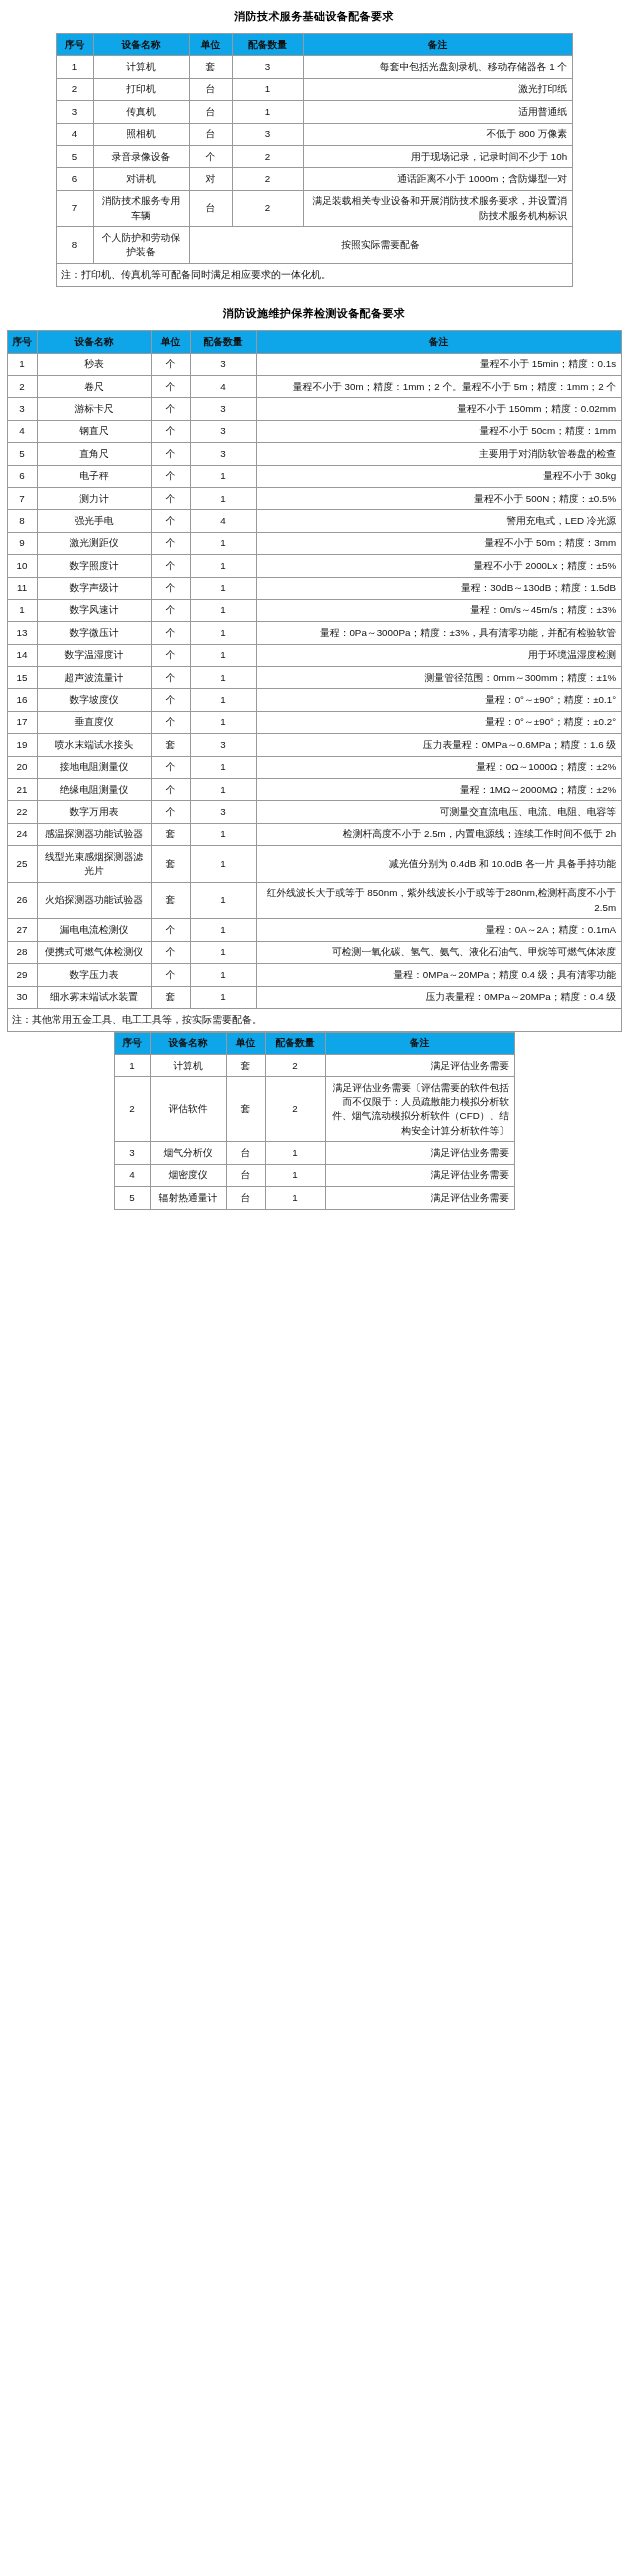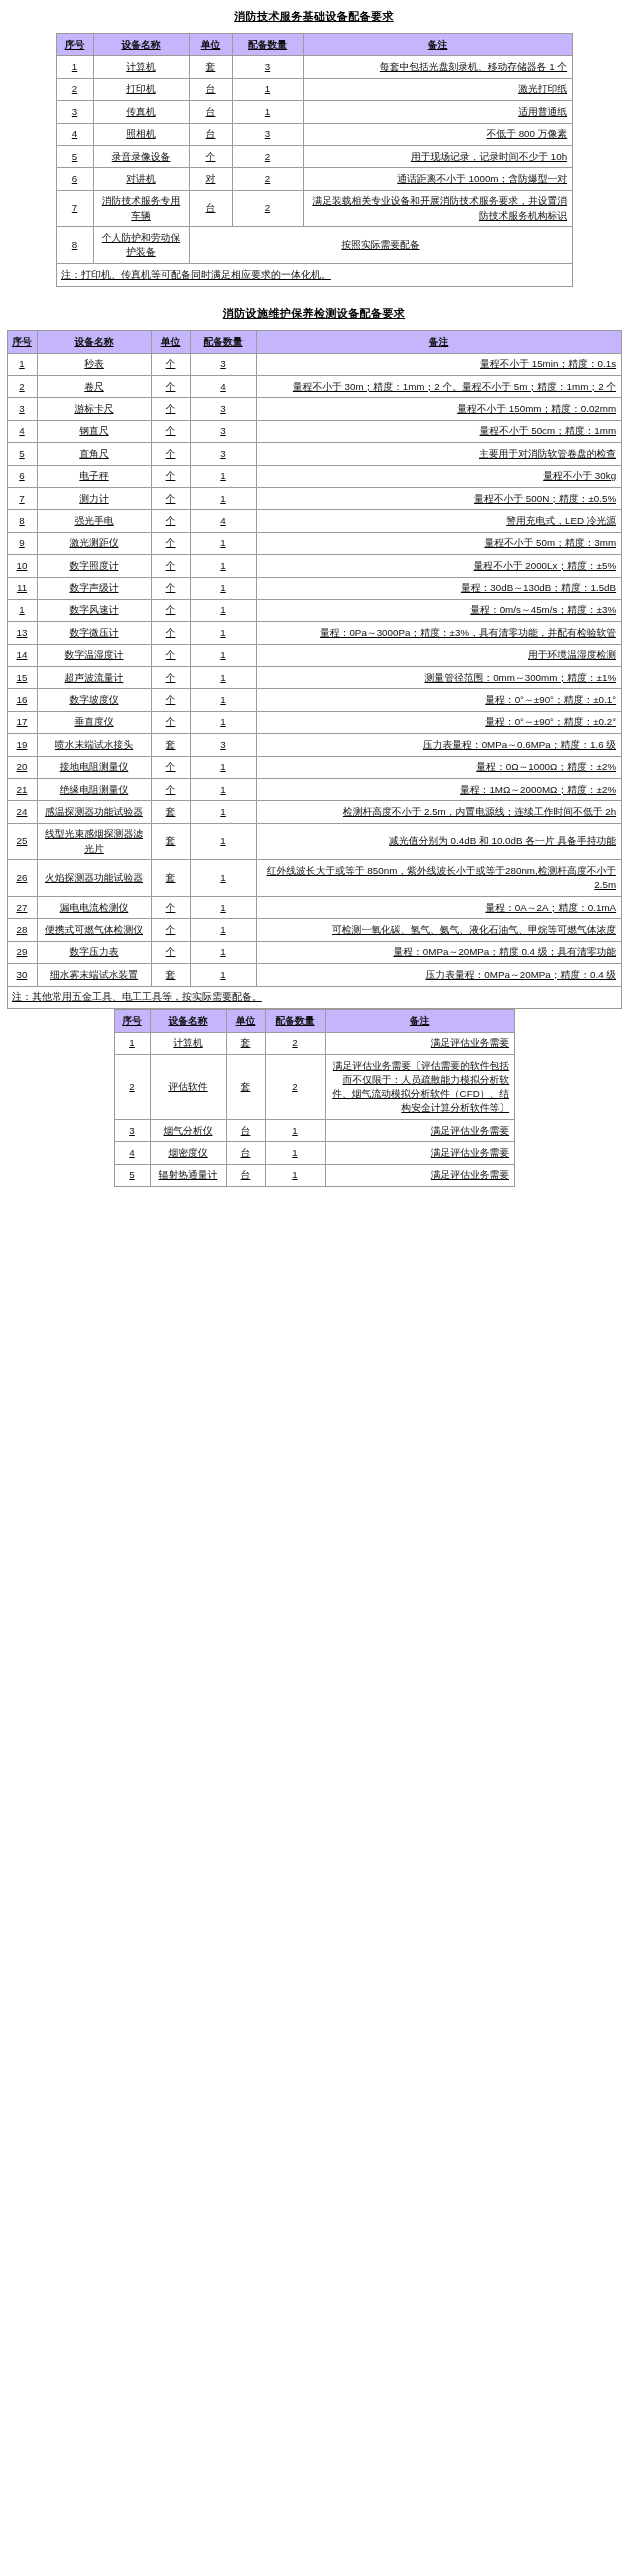--- a/index.html
+++ b/index.html
@@ -10,21 +10,20 @@
   body {
     width: 628px;
     font-family: "Liberation Sans", sans-serif;
     color: #000000;
     -webkit-font-smoothing: antialiased;
   }
   .page {
     width: 628px;
     box-sizing: border-box;
     padding: 0 0 16px 0;
-    text-decoration: underline;
   }
   .section-title {
     text-align: center;
     font-size: 11px;
     font-weight: bold;
     color: #000;
     margin: 19.6px 0 9px 0;
     letter-spacing: 0.4px;
   }
   .title-top {
@@ -40,21 +39,21 @@
     border: 0.9px solid #9a9a9a;
     padding: 3.6px 4.4px;
     vertical-align: middle;
     line-height: 1.45;
     word-wrap: break-word;
     word-break: break-all;
   }
   table.doc-table th {
     font-weight: bold;
     text-align: center;
-    background: #c4b5fd;
+    background: #0ea5e9;
   }
   .c-center { text-align: center; }
   .c-left { text-align: right; }
   .note-row td {
     text-align: left;
     font-size: 10px;
     padding: 4.4px 5.3px;
   }
 
   
@@ -326,20 +325,27 @@
             <td class="c-left">量程：0Ω～1000Ω；精度：±2%</td>
           </tr>
           <tr>
             <td class="c-center">21</td>
             <td class="c-center">绝缘电阻测量仪</td>
             <td class="c-center">个</td>
             <td class="c-center">1</td>
             <td class="c-left">量程：1MΩ～2000MΩ；精度：±2%</td>
           </tr>
           <tr>
+            <td class="c-center">22</td>
+            <td class="c-center">数字万用表</td>
+            <td class="c-center">个</td>
+            <td class="c-center">3</td>
+            <td class="c-left">可测量交直流电压、电流、电阻、电容等</td>
+          </tr>
+          <tr>
             <td class="c-center">24</td>
             <td class="c-center">感温探测器功能试验器</td>
             <td class="c-center">套</td>
             <td class="c-center">1</td>
             <td class="c-left">检测杆高度不小于 2.5m，内置电源线；连续工作时间不低于 2h</td>
           </tr>
           <tr>
             <td class="c-center">25</td>
             <td class="c-center">线型光束感烟探测器滤光片</td>
             <td class="c-center">套</td>

